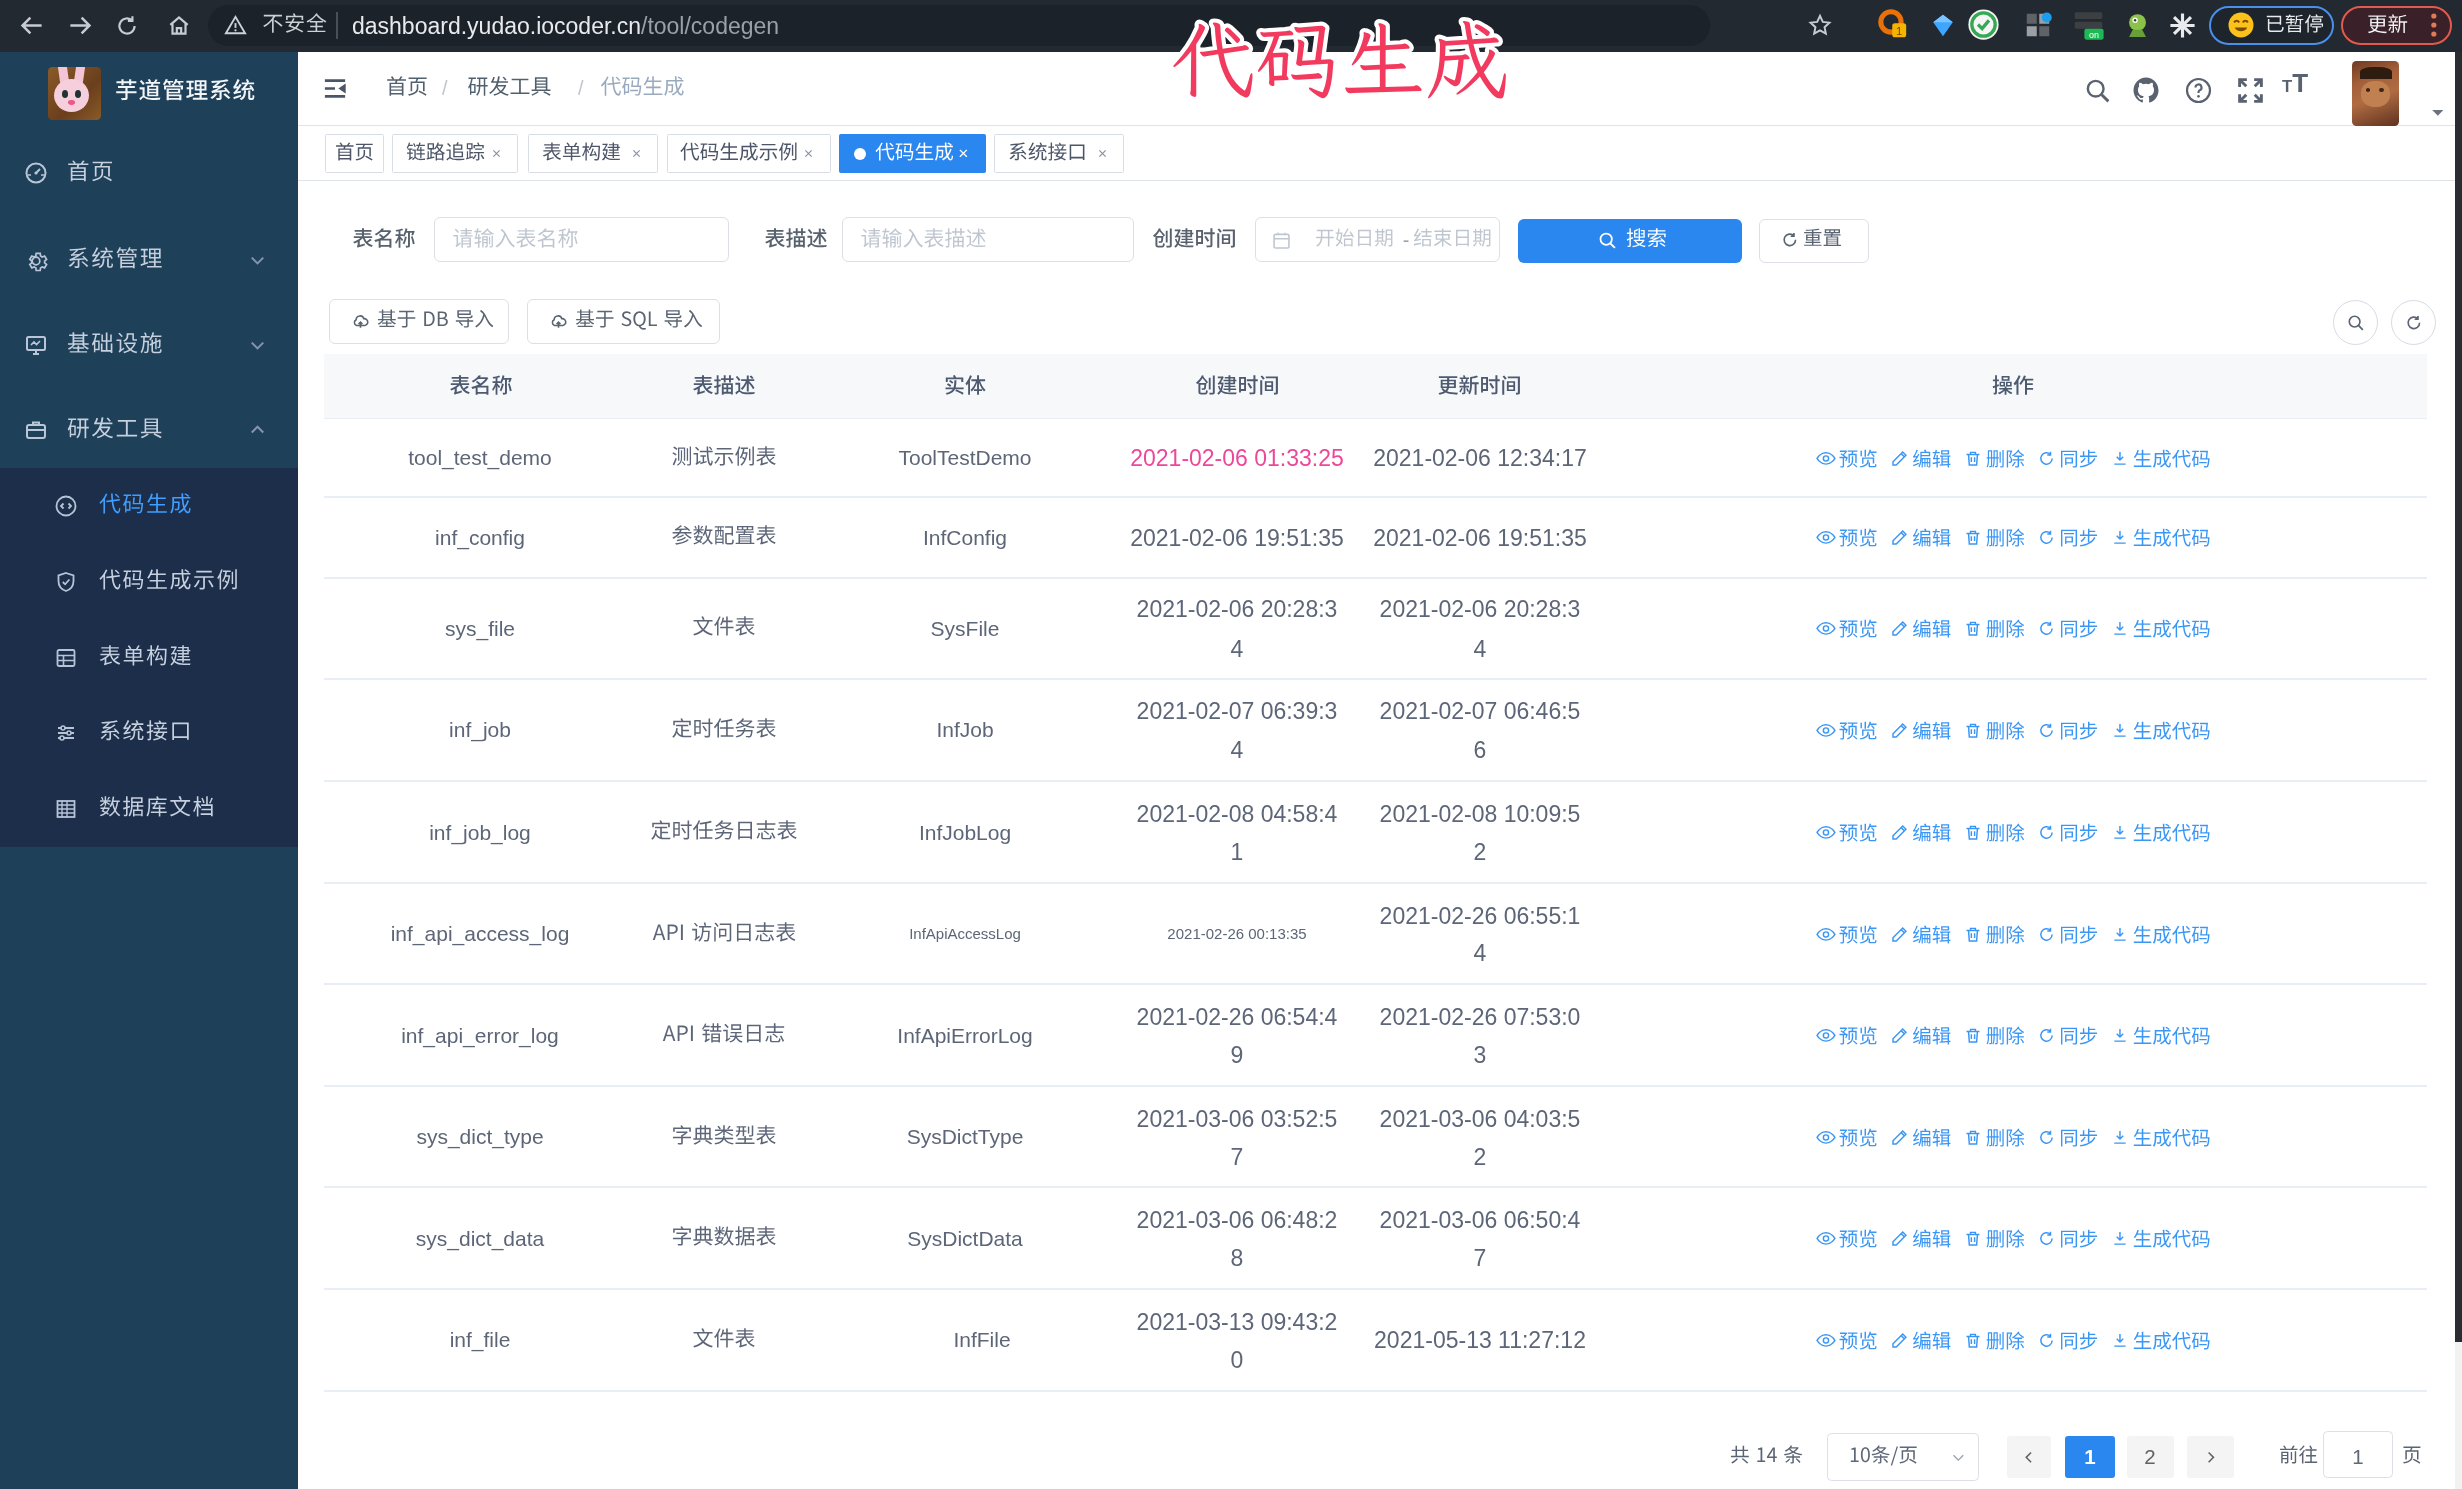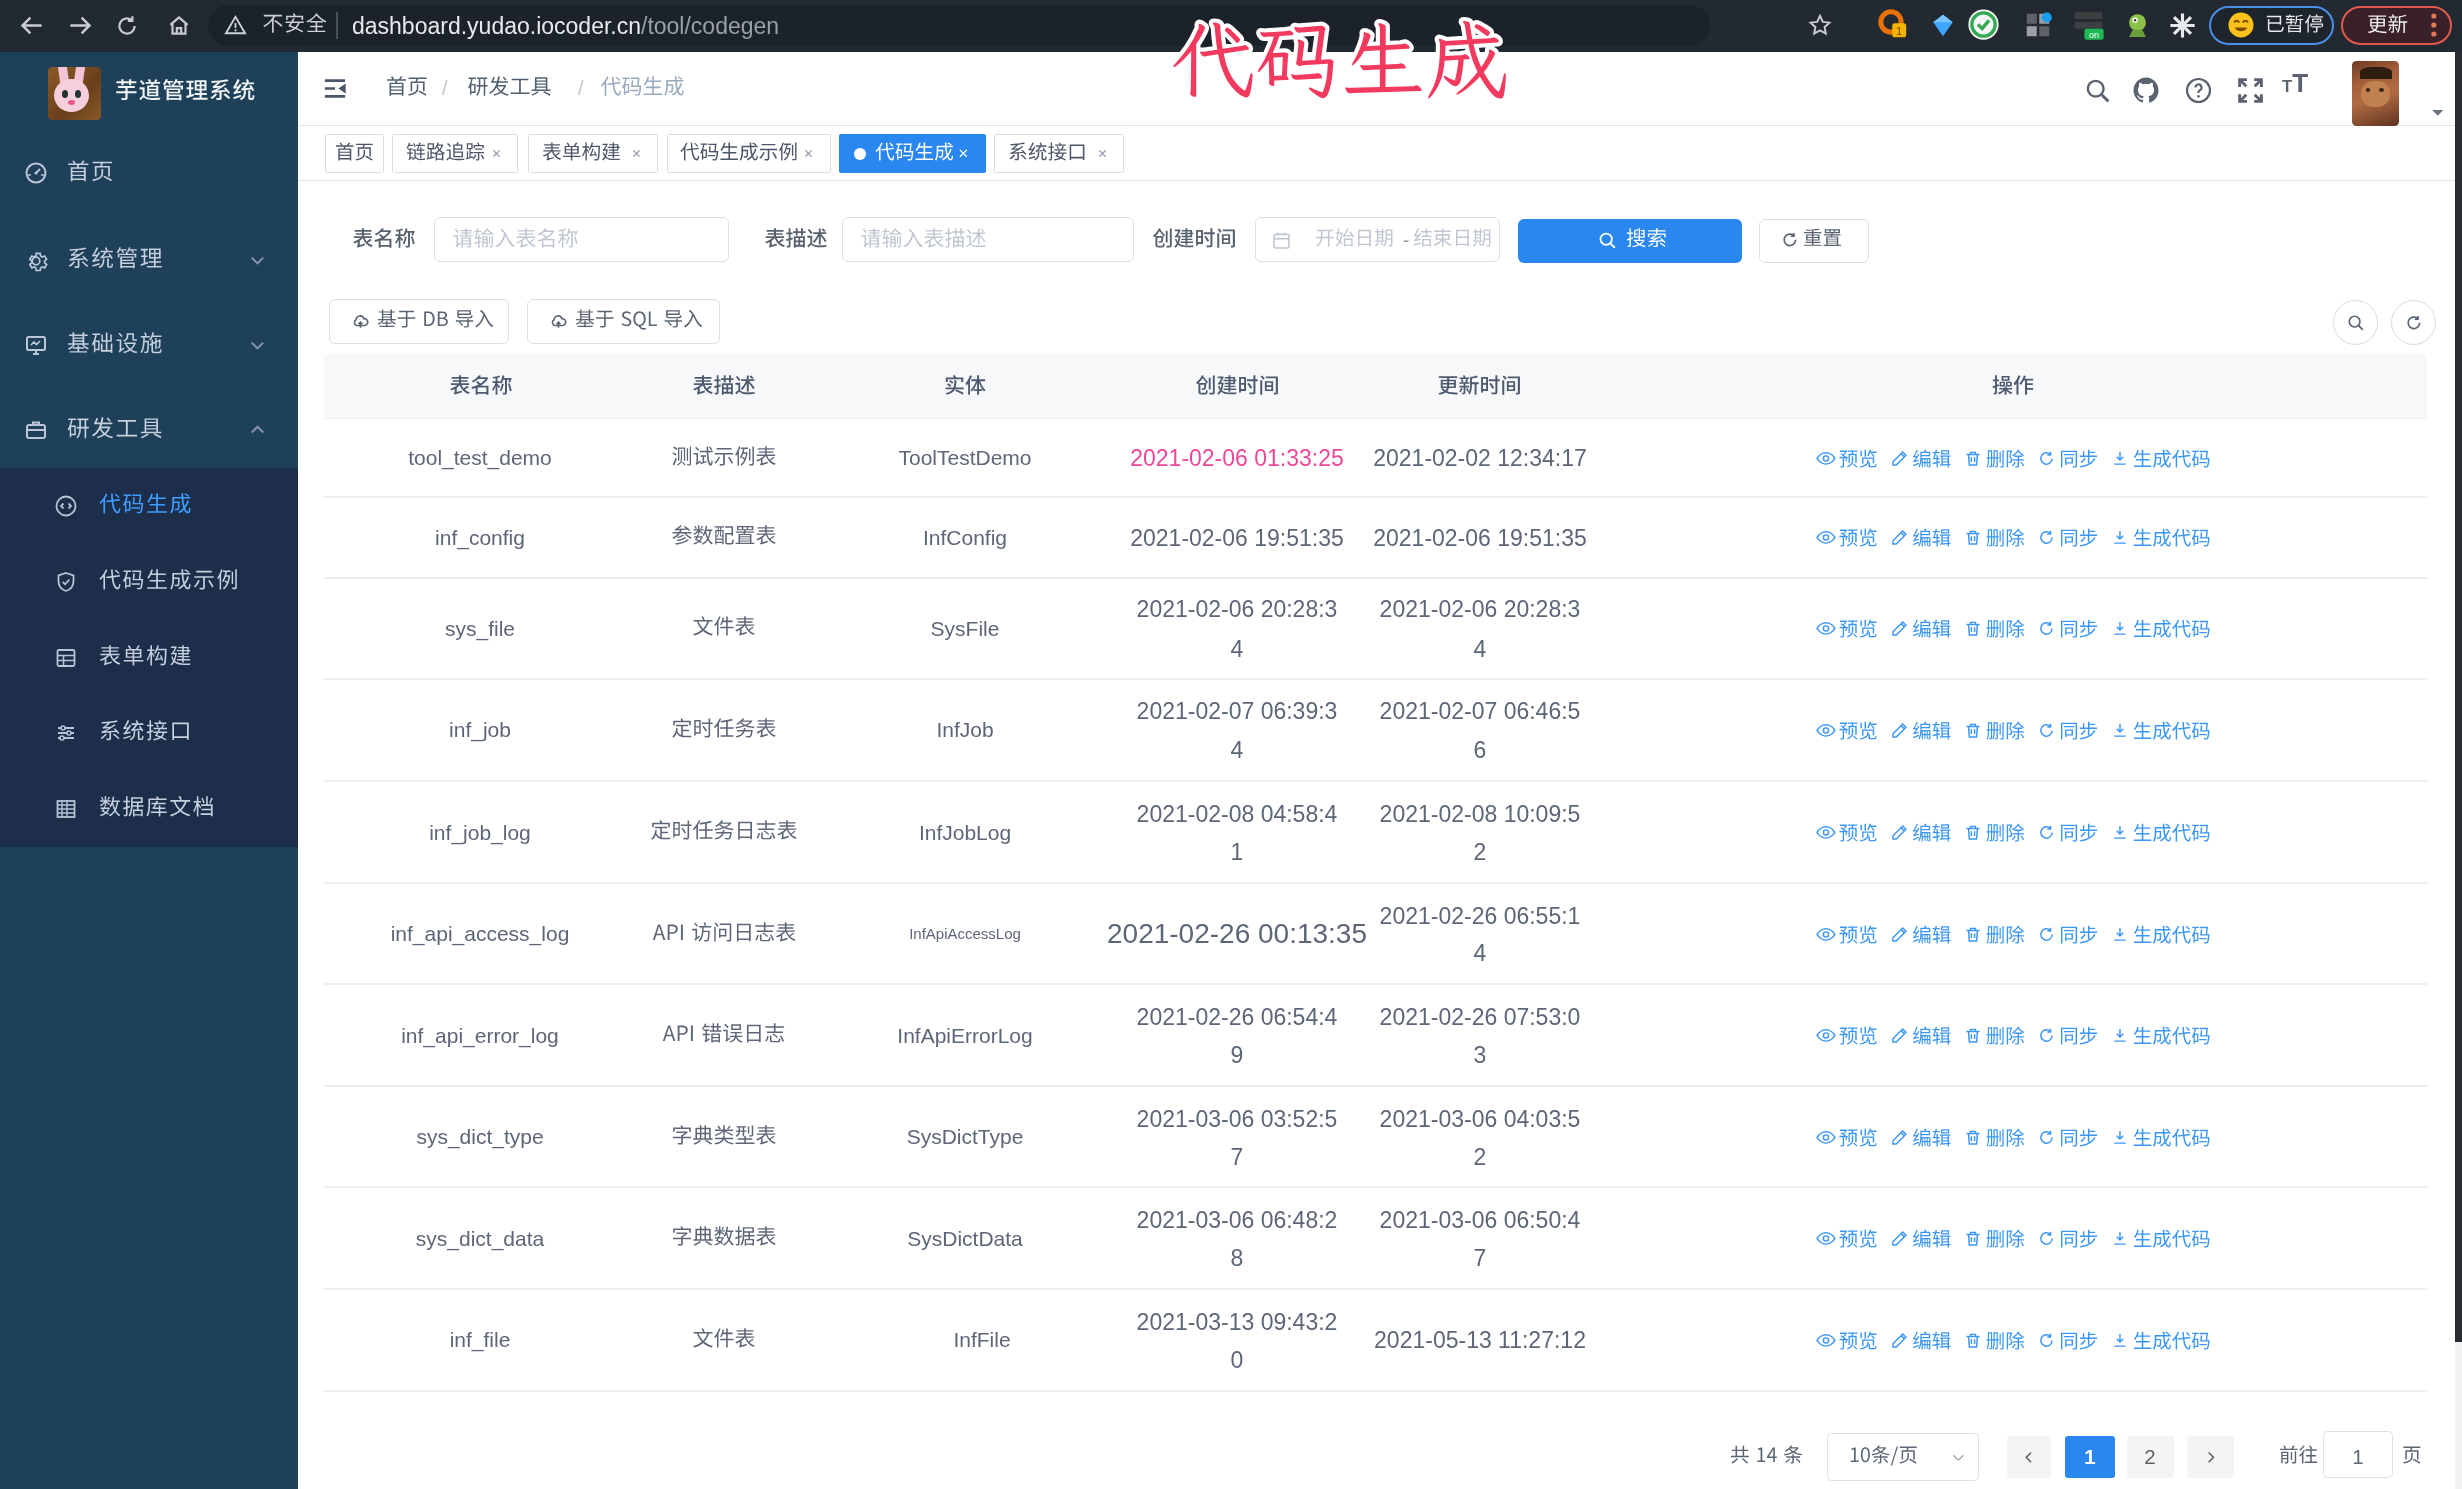--- a/index.html
+++ b/index.html
@@ -357,21 +357,21 @@
     <div style="position:absolute;left:324px;top:1085px;width:2103px;height:1.5px;background:#e9edf4"></div>
     <div style="position:absolute;left:324px;top:1186px;width:2103px;height:1.5px;background:#e9edf4"></div>
     <div style="position:absolute;left:324px;top:1288px;width:2103px;height:1.5px;background:#e9edf4"></div>
     <div style="position:absolute;left:324px;top:1390px;width:2103px;height:1.5px;background:#e9edf4"></div>
     <div style="position:absolute;left:480px;transform:translateX(-50%);top:442px;font-family:'Liberation Sans',sans-serif;font-size:21px;line-height:32px;color:#5d6678;font-weight:400;white-space:nowrap">tool_test_demo</div>
     <svg style="position:absolute;left:671px;top:448px;overflow:visible" width="106" height="21" viewBox="0 -21.3 140.0 28.0">
       <path fill="#5d6678" d="M13.6 -2.6C15.0 -1.2 16.7 0.8 17.5 2.0L18.8 1.1C18.0 -0.1 16.4 -2.0 14.9 -3.4ZM8.7 -21.9V-4.3H10.4V-20.3H16.5V-4.4H18.2V-21.9ZM24.3 -23.2V-0.2C24.3 0.2 24.1 0.4 23.7 0.4C23.3 0.4 22.0 0.4 20.5 0.4C20.8 0.9 21.1 1.7 21.1 2.1C23.1 2.2 24.3 2.1 25.0 1.8C25.7 1.5 26.0 1.0 26.0 -0.2V-23.2ZM20.4 -21.0V-4.2H22.1V-21.0ZM12.5 -18.3V-8.4C12.5 -5.0 11.9 -1.5 7.3 0.9C7.6 1.1 8.1 1.8 8.3 2.2C13.3 -0.4 14.1 -4.6 14.1 -8.3V-18.3ZM2.3 -21.7C3.8 -20.9 5.9 -19.5 6.8 -18.6L8.1 -20.3C7.1 -21.2 5.0 -22.4 3.5 -23.2ZM1.1 -14.2C2.6 -13.3 4.6 -12.0 5.7 -11.2L6.9 -12.9C5.9 -13.7 3.8 -14.9 2.3 -15.7ZM1.6 0.8 3.5 1.9C4.7 -0.7 6.1 -4.1 7.1 -7.1L5.4 -8.2C4.3 -5.0 2.7 -1.4 1.6 0.8Z M31.4 -21.7C32.8 -20.5 34.6 -18.7 35.4 -17.5L36.9 -19.0C36.0 -20.1 34.2 -21.8 32.8 -23.0ZM49.8 -22.3C50.9 -21.1 52.2 -19.3 52.8 -18.2L54.3 -19.3C53.7 -20.4 52.4 -22.0 51.2 -23.2ZM29.4 -14.7V-12.7H33.3V-2.6C33.3 -1.4 32.5 -0.6 31.9 -0.3C32.3 0.1 32.8 1.0 33.0 1.5C33.4 1.0 34.2 0.5 39.0 -2.7C38.8 -3.1 38.5 -3.9 38.4 -4.5L35.3 -2.5V-14.7ZM46.8 -23.4 47.0 -17.7H37.7V-15.7H47.0C47.5 -5.1 48.9 2.1 52.3 2.2C53.4 2.2 54.5 1.0 55.1 -3.8C54.7 -3.9 53.8 -4.5 53.4 -4.9C53.2 -2.2 52.9 -0.6 52.4 -0.6C50.7 -0.7 49.6 -7.0 49.1 -15.7H54.9V-17.7H49.0C49.0 -19.5 48.9 -21.4 48.9 -23.4ZM38.1 -1.7 38.7 0.3C41.0 -0.4 44.1 -1.3 47.0 -2.2L46.7 -4.1L43.5 -3.1V-9.6H46.1V-11.6H38.6V-9.6H41.5V-2.6Z M62.6 -9.8C61.3 -6.7 59.3 -3.6 57.0 -1.6C57.5 -1.3 58.5 -0.7 58.9 -0.3C61.1 -2.5 63.3 -5.8 64.7 -9.2ZM75.2 -9.0C77.2 -6.3 79.3 -2.6 80.1 -0.3L82.2 -1.2C81.3 -3.6 79.1 -7.1 77.1 -9.8ZM60.2 -21.4V-19.4H79.9V-21.4ZM57.7 -14.6V-12.6H68.9V-0.5C68.9 -0.1 68.7 0.0 68.2 0.1C67.7 0.1 65.9 0.1 64.0 0.0C64.3 0.6 64.6 1.6 64.7 2.2C67.2 2.2 68.9 2.2 69.8 1.8C70.8 1.5 71.2 0.9 71.2 -0.5V-12.6H82.3V-14.6Z M103.3 -20.3V-4.6H105.2V-20.3ZM107.9 -23.4V-0.6C107.9 -0.2 107.7 -0.0 107.3 0.0C106.8 0.0 105.3 0.0 103.6 -0.1C103.9 0.6 104.2 1.5 104.4 2.0C106.5 2.0 107.9 2.0 108.7 1.6C109.5 1.3 109.9 0.7 109.9 -0.6V-23.4ZM94.0 -8.1C95.0 -7.4 96.2 -6.4 97.0 -5.6C95.7 -2.7 94.0 -0.6 92.0 0.6C92.4 1.0 93.0 1.8 93.3 2.3C97.6 -0.7 100.5 -6.6 101.5 -15.5L100.3 -15.8L99.9 -15.8H96.3C96.7 -17.1 97.0 -18.5 97.3 -20.0H102.1V-22.0H92.3V-20.0H95.3C94.4 -15.5 93.0 -11.3 91.0 -8.6C91.5 -8.3 92.3 -7.6 92.6 -7.3C93.9 -9.0 94.9 -11.3 95.7 -13.8H99.3C99.0 -11.5 98.5 -9.4 97.8 -7.5C97.0 -8.2 96.0 -9.0 95.2 -9.5ZM89.9 -23.5C88.8 -19.4 87.1 -15.3 84.9 -12.7C85.3 -12.2 85.8 -11.0 86.0 -10.5C86.7 -11.4 87.4 -12.4 88.0 -13.5V2.2H89.9V-17.5C90.7 -19.3 91.3 -21.1 91.8 -23.0Z M119.1 2.2C119.7 1.8 120.7 1.4 128.5 -1.1C128.4 -1.5 128.3 -2.3 128.2 -2.9L121.4 -0.9V-7.0C123.1 -8.2 124.6 -9.4 125.8 -10.8C128.0 -4.9 131.9 -0.6 137.7 1.3C138.0 0.7 138.6 -0.1 139.1 -0.5C136.3 -1.3 133.9 -2.7 132.0 -4.5C133.8 -5.6 135.8 -7.1 137.4 -8.5L135.7 -9.7C134.5 -8.5 132.5 -7.0 130.8 -5.8C129.6 -7.3 128.6 -8.9 127.8 -10.8H138.2V-12.6H127.0V-15.1H136.0V-16.8H127.0V-19.2H137.3V-21.0H127.0V-23.5H124.9V-21.0H114.9V-19.2H124.9V-16.8H116.4V-15.1H124.9V-12.6H113.8V-10.8H123.1C120.5 -8.4 116.5 -6.2 113.0 -5.1C113.5 -4.7 114.1 -3.9 114.4 -3.4C116.0 -4.0 117.6 -4.8 119.2 -5.7V-1.5C119.2 -0.4 118.6 0.1 118.1 0.3C118.5 0.8 118.9 1.7 119.1 2.2Z"></path>
     </svg>
     <div style="position:absolute;left:965px;transform:translateX(-50%);top:442px;font-family:'Liberation Sans',sans-serif;font-size:21px;line-height:32px;color:#5d6678;font-weight:400;white-space:nowrap">ToolTestDemo</div>
     <div style="position:absolute;left:1237px;transform:translateX(-50%);top:441px;font-family:'Liberation Sans',sans-serif;font-size:23px;line-height:34px;color:#ec4899;font-weight:400;white-space:nowrap">2021-02-06 01:33:25</div>
-    <div style="position:absolute;left:1480px;transform:translateX(-50%);top:441px;font-family:'Liberation Sans',sans-serif;font-size:23px;line-height:34px;color:#5d6678;font-weight:400;white-space:nowrap">2021-02-02 12:34:17</div>
+    <div style="position:absolute;left:1480px;transform:translateX(-50%);top:441px;font-family:'Liberation Sans',sans-serif;font-size:23px;line-height:34px;color:#5d6678;font-weight:400;white-space:nowrap">2021-02-06 12:34:17</div>
     <svg style="position:absolute;left:1814px;top:442px;overflow:visible" width="399" height="33" viewBox="0 -22 526 44">
       <defs>
         <g id="actg">
           <g transform="translate(0,-13) scale(1.08)">
             <path d="M1 12s4-7 11-7 11 7 11 7-4 7-11 7-11-7-11-7z" stroke="#3a96f5" stroke-width="1.8" fill="none"></path>
             <circle cx="12" cy="12" r="3.2" stroke="#3a96f5" stroke-width="1.8" fill="none"></circle>
           </g>
           <path transform="translate(30,10)" fill="#3a96f5" d="M17.4 -12.9V-7.7C17.4 -5.0 16.8 -1.5 10.7 0.5C11.1 0.9 11.6 1.6 11.9 1.9C18.5 -0.5 19.3 -4.4 19.3 -7.6V-12.9ZM18.8 -2.3C20.5 -1.0 22.6 0.9 23.6 2.1L25.0 0.7C23.9 -0.4 21.8 -2.2 20.1 -3.5ZM2.3 -15.8C3.9 -14.7 5.9 -13.3 7.3 -12.2H1.0V-10.5H5.3V-0.3C5.3 0.1 5.2 0.2 4.8 0.2C4.4 0.2 3.2 0.2 1.9 0.2C2.2 0.7 2.4 1.5 2.5 2.0C4.3 2.0 5.5 2.0 6.2 1.7C6.9 1.4 7.1 0.8 7.1 -0.2V-10.5H9.9C9.5 -9.1 8.9 -7.6 8.5 -6.7L10.0 -6.3C10.7 -7.7 11.5 -10.0 12.1 -12.0L10.9 -12.3L10.6 -12.2H8.9L9.4 -12.9C8.8 -13.4 8.0 -14.0 7.0 -14.6C8.6 -16.0 10.2 -18.0 11.4 -19.9L10.2 -20.7L9.8 -20.6H1.5V-18.8H8.5C7.7 -17.7 6.7 -16.4 5.7 -15.5L3.4 -17.1ZM13.0 -16.3V-4.0H14.8V-14.5H22.0V-4.0H23.9V-16.3H18.8L19.7 -18.9H24.9V-20.7H12.1V-18.9H17.6C17.4 -18.1 17.2 -17.1 17.0 -16.3Z M42.7 -16.3C44.1 -15.0 45.6 -13.3 46.2 -12.1L47.9 -12.9C47.3 -14.1 45.8 -15.8 44.4 -17.0ZM29.0 -20.4V-13.1H30.9V-20.4ZM34.4 -21.6V-12.2H36.3V-21.6ZM39.7 -4.8V-0.7C39.7 1.2 40.4 1.7 42.9 1.7C43.5 1.7 47.0 1.7 47.5 1.7C49.6 1.7 50.1 1.0 50.4 -2.0C49.8 -2.1 49.1 -2.3 48.6 -2.7C48.5 -0.3 48.4 0.1 47.3 0.1C46.6 0.1 43.7 0.1 43.1 0.1C41.9 0.1 41.7 -0.1 41.7 -0.7V-4.8ZM37.9 -8.5V-6.4C37.9 -4.4 37.2 -1.4 27.7 0.6C28.2 1.0 28.7 1.7 29.0 2.1C38.8 -0.2 39.9 -3.7 39.9 -6.4V-8.5ZM31.1 -11.4V-3.1H33.0V-9.7H45.3V-3.3H47.3V-11.4ZM41.2 -21.9C40.5 -19.0 39.3 -16.0 37.7 -14.1C38.2 -13.9 39.0 -13.4 39.4 -13.1C40.3 -14.2 41.1 -15.8 41.8 -17.4H50.3V-19.2H42.4C42.7 -19.9 42.9 -20.7 43.1 -21.5Z"></path>
           <g transform="translate(98.0,-13) scale(1.08)">
             <path d="M4 20h4L20 8l-4-4L4 16z M14 6l4 4" stroke="#3a96f5" stroke-width="1.8" fill="none"></path>
@@ -437,21 +437,21 @@
     <div style="position:absolute;left:1480px;transform:translateX(-50%);top:797px;font-family:'Liberation Sans',sans-serif;font-size:23px;line-height:34px;color:#5d6678;font-weight:400;white-space:nowrap">2021-02-08 10:09:5</div>
     <div style="position:absolute;left:1480px;transform:translateX(-50%);top:835px;font-family:'Liberation Sans',sans-serif;font-size:23px;line-height:34px;color:#5d6678;font-weight:400;white-space:nowrap">2</div>
     <svg style="position:absolute;left:1814px;top:816px;overflow:visible" width="399" height="33" viewBox="0 -22 526 44">
       <use href="#actg"></use>
     </svg>
     <div style="position:absolute;left:480px;transform:translateX(-50%);top:918px;font-family:'Liberation Sans',sans-serif;font-size:21px;line-height:32px;color:#5d6678;font-weight:400;white-space:nowrap">inf_api_access_log</div>
     <svg style="position:absolute;left:652px;top:924px;overflow:visible" width="145" height="21" viewBox="0 -21.3 191.4 28.0">
       <path fill="#5d6678" d="M0.1 0.0H2.7L4.7 -6.3H12.2L14.2 0.0H16.9L9.9 -20.5H7.1ZM5.3 -8.3 6.4 -11.5C7.1 -13.8 7.8 -16.0 8.4 -18.4H8.5C9.2 -16.0 9.8 -13.8 10.6 -11.5L11.6 -8.3Z M19.9 0.0H22.4V-8.2H25.8C30.3 -8.2 33.4 -10.2 33.4 -14.5C33.4 -19.0 30.3 -20.5 25.7 -20.5H19.9ZM22.4 -10.3V-18.4H25.4C29.0 -18.4 30.8 -17.5 30.8 -14.5C30.8 -11.6 29.1 -10.3 25.5 -10.3Z M37.6 0.0H40.2V-20.5H37.6Z M68.0 -23.0C68.4 -21.6 69.0 -19.8 69.3 -18.7L71.3 -19.3C71.1 -20.4 70.5 -22.1 69.9 -23.5ZM54.9 -21.8C56.2 -20.5 58.0 -18.6 58.8 -17.5L60.3 -19.0C59.4 -20.0 57.7 -21.8 56.3 -23.1ZM61.8 -18.6V-16.6H65.9C65.7 -9.5 65.3 -2.8 60.8 0.8C61.3 1.1 62.0 1.8 62.4 2.3C65.9 -0.6 67.1 -5.2 67.6 -10.5H73.9C73.6 -3.6 73.2 -0.9 72.6 -0.3C72.4 0.1 72.1 0.1 71.6 0.1C71.1 0.1 69.7 0.1 68.2 -0.0C68.6 0.5 68.8 1.4 68.9 2.0C70.3 2.0 71.7 2.1 72.5 2.0C73.3 1.9 73.9 1.7 74.4 1.1C75.3 0.1 75.6 -3.0 76.0 -11.5C76.0 -11.8 76.0 -12.4 76.0 -12.4H67.8C67.9 -13.8 68.0 -15.2 68.0 -16.6H78.0V-18.6ZM52.6 -14.8V-12.7H57.0V-3.4C57.0 -2.2 55.9 -1.1 55.4 -0.8C55.8 -0.4 56.5 0.5 56.7 1.0C57.1 0.4 57.8 -0.3 62.9 -4.1C62.7 -4.5 62.4 -5.2 62.2 -5.8L59.1 -3.5V-14.8Z M82.0 -17.2V2.2H84.0V-17.2ZM82.3 -22.1C83.7 -20.7 85.5 -18.6 86.4 -17.4L88.0 -18.6C87.1 -19.8 85.2 -21.8 83.8 -23.2ZM89.3 -22.0V-20.0H102.6V-0.7C102.6 -0.2 102.5 -0.1 102.0 -0.1C101.5 -0.0 99.8 0.0 98.2 -0.1C98.4 0.5 98.8 1.4 98.9 2.0C101.1 2.0 102.6 2.0 103.6 1.7C104.4 1.3 104.7 0.7 104.7 -0.7V-22.0ZM88.4 -15.0V-2.9H90.3V-4.7H98.2V-15.0ZM90.3 -13.1H96.2V-6.6H90.3Z M114.4 -9.9H128.4V-2.0H114.4ZM114.4 -11.9V-19.5H128.4V-11.9ZM112.3 -21.6V1.9H114.4V0.1H128.4V1.8H130.6V-21.6Z M142.9 -7.2V-1.1C142.9 1.2 143.8 1.8 147.0 1.8C147.7 1.8 152.7 1.8 153.4 1.8C156.1 1.8 156.8 0.9 157.1 -2.7C156.5 -2.9 155.6 -3.2 155.1 -3.5C155.0 -0.5 154.8 -0.1 153.2 -0.1C152.2 -0.1 148.0 -0.1 147.1 -0.1C145.3 -0.1 145.0 -0.3 145.0 -1.1V-7.2ZM145.9 -8.8C148.2 -7.5 150.9 -5.4 152.2 -4.0L153.7 -5.4C152.4 -6.9 149.6 -8.8 147.4 -10.1ZM156.2 -6.5C157.6 -4.1 159.2 -0.9 159.8 1.0L161.8 0.1C161.1 -1.7 159.5 -4.9 158.1 -7.2ZM139.6 -6.9C139.0 -4.7 138.0 -1.9 136.8 -0.1L138.6 0.8C139.9 -1.0 140.8 -4.0 141.4 -6.3ZM148.2 -23.5V-19.5H136.9V-17.5H148.2V-12.7H138.7V-10.7H160.2V-12.7H150.4V-17.5H161.9V-19.5H150.4V-23.5Z M170.4 2.2C171.1 1.8 172.1 1.4 179.9 -1.1C179.8 -1.5 179.6 -2.3 179.6 -2.9L172.7 -0.9V-7.0C174.4 -8.2 175.9 -9.4 177.1 -10.8C179.3 -4.9 183.2 -0.6 189.0 1.3C189.3 0.7 190.0 -0.1 190.4 -0.5C187.7 -1.3 185.3 -2.7 183.3 -4.5C185.1 -5.6 187.2 -7.1 188.8 -8.5L187.0 -9.7C185.8 -8.5 183.8 -7.0 182.2 -5.8C180.9 -7.3 179.9 -8.9 179.2 -10.8H189.5V-12.6H178.4V-15.1H187.4V-16.8H178.4V-19.2H188.6V-21.0H178.4V-23.5H176.2V-21.0H166.3V-19.2H176.2V-16.8H167.7V-15.1H176.2V-12.6H165.2V-10.8H174.5C171.8 -8.4 167.8 -6.2 164.4 -5.1C164.8 -4.7 165.4 -3.9 165.8 -3.4C167.3 -4.0 169.0 -4.8 170.6 -5.7V-1.5C170.6 -0.4 170.0 0.1 169.5 0.3C169.8 0.8 170.3 1.7 170.4 2.2Z"></path>
     </svg>
     <div style="position:absolute;left:965px;transform:translateX(-50%);top:918px;font-family:'Liberation Sans',sans-serif;font-size:15px;line-height:32px;color:#5d6678;font-weight:400;white-space:nowrap">InfApiAccessLog</div>
-    <div style="position:absolute;left:1237px;transform:translateX(-50%);top:917px;font-family:'Liberation Sans',sans-serif;font-size:28px;line-height:34px;color:#5d6678;font-weight:400;white-space:nowrap">2021-02-26 00:13:35</div>
+    <div style="position:absolute;left:1237px;transform:translateX(-50%);top:917px;font-family:'Liberation Sans',sans-serif;font-size:15px;line-height:34px;color:#5d6678;font-weight:400;white-space:nowrap">2021-02-26 00:13:35</div>
     <div style="position:absolute;left:1480px;transform:translateX(-50%);top:899px;font-family:'Liberation Sans',sans-serif;font-size:23px;line-height:34px;color:#5d6678;font-weight:400;white-space:nowrap">2021-02-26 06:55:1</div>
     <div style="position:absolute;left:1480px;transform:translateX(-50%);top:936px;font-family:'Liberation Sans',sans-serif;font-size:23px;line-height:34px;color:#5d6678;font-weight:400;white-space:nowrap">4</div>
     <svg style="position:absolute;left:1814px;top:918px;overflow:visible" width="399" height="33" viewBox="0 -22 526 44">
       <use href="#actg"></use>
     </svg>
     <div style="position:absolute;left:480px;transform:translateX(-50%);top:1020px;font-family:'Liberation Sans',sans-serif;font-size:21px;line-height:32px;color:#5d6678;font-weight:400;white-space:nowrap">inf_api_error_log</div>
     <svg style="position:absolute;left:662px;top:1025px;overflow:visible" width="124" height="21" viewBox="0 -21.3 163.4 28.0">
       <path fill="#5d6678" d="M0.1 0.0H2.7L4.7 -6.3H12.2L14.2 0.0H16.9L9.9 -20.5H7.1ZM5.3 -8.3 6.4 -11.5C7.1 -13.8 7.8 -16.0 8.4 -18.4H8.5C9.2 -16.0 9.8 -13.8 10.6 -11.5L11.6 -8.3Z M19.9 0.0H22.4V-8.2H25.8C30.3 -8.2 33.4 -10.2 33.4 -14.5C33.4 -19.0 30.3 -20.5 25.7 -20.5H19.9ZM22.4 -10.3V-18.4H25.4C29.0 -18.4 30.8 -17.5 30.8 -14.5C30.8 -11.6 29.1 -10.3 25.5 -10.3Z M37.6 0.0H40.2V-20.5H37.6Z M56.3 -23.4C55.5 -20.9 54.1 -18.4 52.4 -16.7C52.8 -16.3 53.3 -15.3 53.5 -14.8C54.3 -15.8 55.2 -16.9 55.9 -18.2H62.6V-20.2H57.0C57.5 -21.1 57.8 -22.0 58.2 -22.9ZM53.1 -9.6V-7.7H57.0V-2.2C57.0 -1.0 56.2 -0.2 55.7 0.1C56.0 0.5 56.5 1.4 56.7 1.9C57.1 1.4 57.8 1.0 62.6 -1.7C62.4 -2.1 62.2 -2.9 62.2 -3.5L58.9 -1.8V-7.7H62.8V-9.6H58.9V-13.4H62.2V-15.3H54.3V-13.4H57.0V-9.6ZM72.3 -23.5V-19.8H68.4V-23.5H66.5V-19.8H63.8V-18.0H66.5V-14.3H63.1V-12.4H78.2V-14.3H74.3V-18.0H77.5V-19.8H74.3V-23.5ZM68.4 -18.0H72.3V-14.3H68.4ZM66.7 -3.7H74.3V-0.8H66.7ZM66.7 -5.4V-8.3H74.3V-5.4ZM64.7 -10.1V2.2H66.7V1.0H74.3V2.1H76.3V-10.1Z M93.3 -20.4H102.3V-16.5H93.3ZM91.3 -22.2V-14.6H104.4V-22.2ZM82.2 -21.4C83.7 -20.1 85.6 -18.3 86.5 -17.1L87.9 -18.6C87.0 -19.7 85.1 -21.5 83.6 -22.8ZM89.6 -7.1V-5.3H95.9C95.0 -2.5 93.1 -0.6 88.8 0.6C89.2 1.0 89.8 1.8 90.0 2.2C94.3 1.0 96.5 -1.0 97.6 -3.9C99.1 -0.9 101.6 1.3 105.1 2.3C105.3 1.7 106.0 1.0 106.4 0.5C102.9 -0.3 100.4 -2.4 99.0 -5.3H106.3V-7.1H98.4C98.6 -8.1 98.7 -9.1 98.7 -10.2H105.2V-12.1H90.5V-10.2H96.7C96.7 -9.1 96.6 -8.1 96.4 -7.1ZM84.6 1.4C85.1 0.9 85.8 0.4 90.2 -2.8C90.1 -3.2 89.8 -4.0 89.7 -4.5L86.6 -2.5V-14.8H80.6V-12.8H84.6V-2.6C84.6 -1.5 84.0 -0.8 83.6 -0.5C83.9 -0.1 84.5 0.9 84.6 1.4Z M114.4 -9.9H128.4V-2.0H114.4ZM114.4 -11.9V-19.5H128.4V-11.9ZM112.3 -21.6V1.9H114.4V0.1H128.4V1.8H130.6V-21.6Z M142.9 -7.2V-1.1C142.9 1.2 143.8 1.8 147.0 1.8C147.7 1.8 152.7 1.8 153.4 1.8C156.1 1.8 156.8 0.9 157.1 -2.7C156.5 -2.9 155.6 -3.2 155.1 -3.5C155.0 -0.5 154.8 -0.1 153.2 -0.1C152.2 -0.1 148.0 -0.1 147.1 -0.1C145.3 -0.1 145.0 -0.3 145.0 -1.1V-7.2ZM145.9 -8.8C148.2 -7.5 150.9 -5.4 152.2 -4.0L153.7 -5.4C152.4 -6.9 149.6 -8.8 147.4 -10.1ZM156.2 -6.5C157.6 -4.1 159.2 -0.9 159.8 1.0L161.8 0.1C161.1 -1.7 159.5 -4.9 158.1 -7.2ZM139.6 -6.9C139.0 -4.7 138.0 -1.9 136.8 -0.1L138.6 0.8C139.9 -1.0 140.8 -4.0 141.4 -6.3ZM148.2 -23.5V-19.5H136.9V-17.5H148.2V-12.7H138.7V-10.7H160.2V-12.7H150.4V-17.5H161.9V-19.5H150.4V-23.5Z"></path>
     </svg>
     <div style="position:absolute;left:965px;transform:translateX(-50%);top:1020px;font-family:'Liberation Sans',sans-serif;font-size:21px;line-height:32px;color:#5d6678;font-weight:400;white-space:nowrap">InfApiErrorLog</div>

